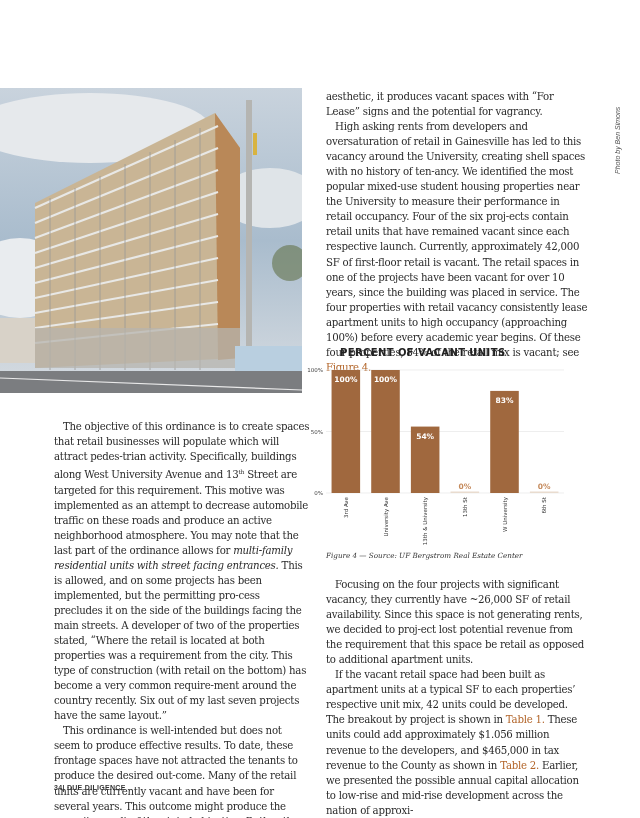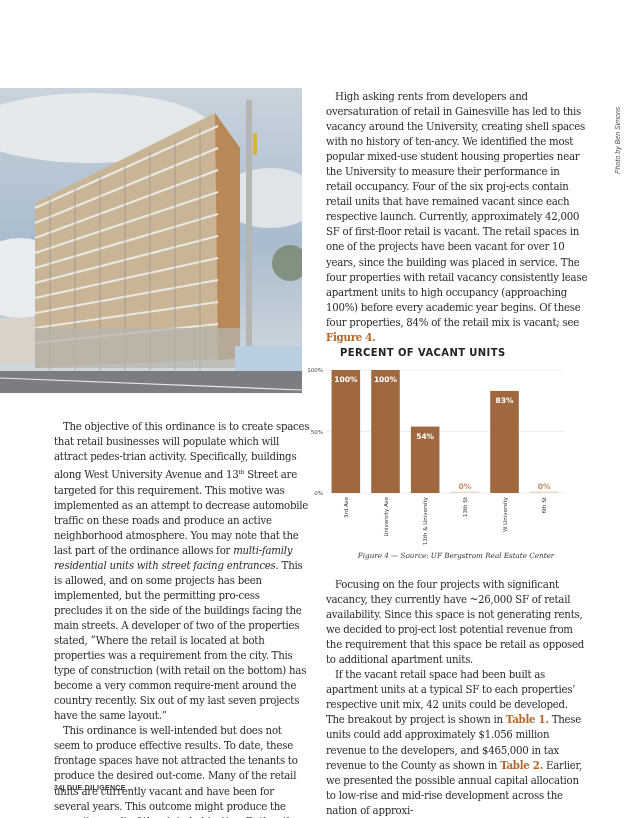--- a/index.html
+++ b/index.html
@@ -6,28 +6,28 @@
   body { width: 640px; height: 818px; position: relative; overflow: hidden;
          font-family: "DejaVu Serif", serif; color: #2b2b2b; }
   .photo { position: absolute; left: 0; top: 88px; width: 302px; height: 305px; overflow: hidden; }
   .photo svg { display: block; }
   .col { position: absolute; font-size: 10.2px; line-height: 15.05px; letter-spacing: -0.25px; text-align: left; }
   .col p { margin: 0; text-indent: 9px; }
   .col p.noindent { text-indent: 0; }
   .col-left { left: 54px; top: 419px; width: 256px; }
   .col-right-top { left: 326px; top: 89px; width: 262px; }
   .col-right-bottom { left: 326px; top: 577px; width: 262px; }
-  .ref { color: #b3662b; font-weight: bold; text-align: center; }
+  .ref { color: #b3662b; font-weight: normal; text-align: center; }
   .credit { position: absolute; left: 604px; top: 88px; width: 14px; height: 90px; }
   .credit span { position: absolute; left: 0; top: 0; transform-origin: left top; transform: translate(10px, 86px) rotate(-90deg);
                  font-family: "Liberation Sans", sans-serif; font-style: italic; font-size: 7px; color: #555; white-space: nowrap; }
   .chart-title { position: absolute; left: 340px; top: 347px; width: 232px; text-align: left;
                  font-family: "DejaVu Sans", sans-serif; font-weight: bold; font-size: 10px; letter-spacing: 0.4px; color: #222; }
   .chart { position: absolute; left: 302px; top: 362px; width: 266px; height: 190px; }
-  .caption { position: absolute; left: 326px; top: 551px; width: 260px; text-align: center;
+  .caption { position: absolute; left: 326px; top: 551px; width: 260px; 
              font-family: "DejaVu Serif", serif; font-style: italic; font-size: 7.2px; color: #333; }
   .footer { position: absolute; left: 54px; top: 784px; font-family: "Liberation Sans", sans-serif; font-size: 7px;
             font-weight: bold; letter-spacing: 0.3px; color: #333; }
 </style>
 </head>
 <body>
 
 <div class="photo">
   <svg width="302" height="305" viewBox="0 0 302 305">
     <defs>
@@ -81,20 +81,21 @@
     <rect x="0" y="283" width="302" height="22" fill="#7b7d80"></rect>
     <line x1="0" y1="290" x2="302" y2="302" stroke="#e9e9e9" stroke-width="1.2"></line>
   </svg>
 </div>
 
 <div class="credit">
   <span>Photo by Ben Simons</span>
 </div>
 
 <div class="col col-right-top">
+    <p class="noindent"><span>aesthetic, it produces vacant spaces with “For Lease” signs and the potential for vagrancy.</span></p>
     <p><span>High asking rents from developers and oversaturation of retail in Gainesville has led to this vacancy around the University, creating shell spaces with no history of ten-ancy. We identified the most popular mixed-use student housing properties near the University to measure their performance in retail occupancy. Four of the six proj-ects contain retail units that have remained vacant since each respective launch. Currently, approximately 42,000 SF of first-floor retail is vacant. The retail spaces in one of the projects have been vacant for over 10 years, since the building was placed in service. The four properties with retail vacancy consistently lease apartment units to high occupancy (approaching 100%) before every academic year begins. Of these four properties, 84% of the retail mix is vacant; see </span><a class="ref">Figure 4.</a></p>
   </div>
 
 <div class="chart-title">PERCENT OF VACANT UNITS</div>
 <div class="chart">
   <svg id="chart-svg" width="266" height="190">
       <line x1="24" x2="262" y1="131" y2="131" stroke="#e6e6e6" stroke-width="0.7"></line>
       <text x="21" y="133" text-anchor="end" font-size="5.5" font-family="DejaVu Sans, sans-serif" fill="#444">0%</text>
       <line x1="24" x2="262" y1="69.5" y2="69.5" stroke="#e6e6e6" stroke-width="0.7"></line>
       <text x="21" y="71.5" text-anchor="end" font-size="5.5" font-family="DejaVu Sans, sans-serif" fill="#444">50%</text>

